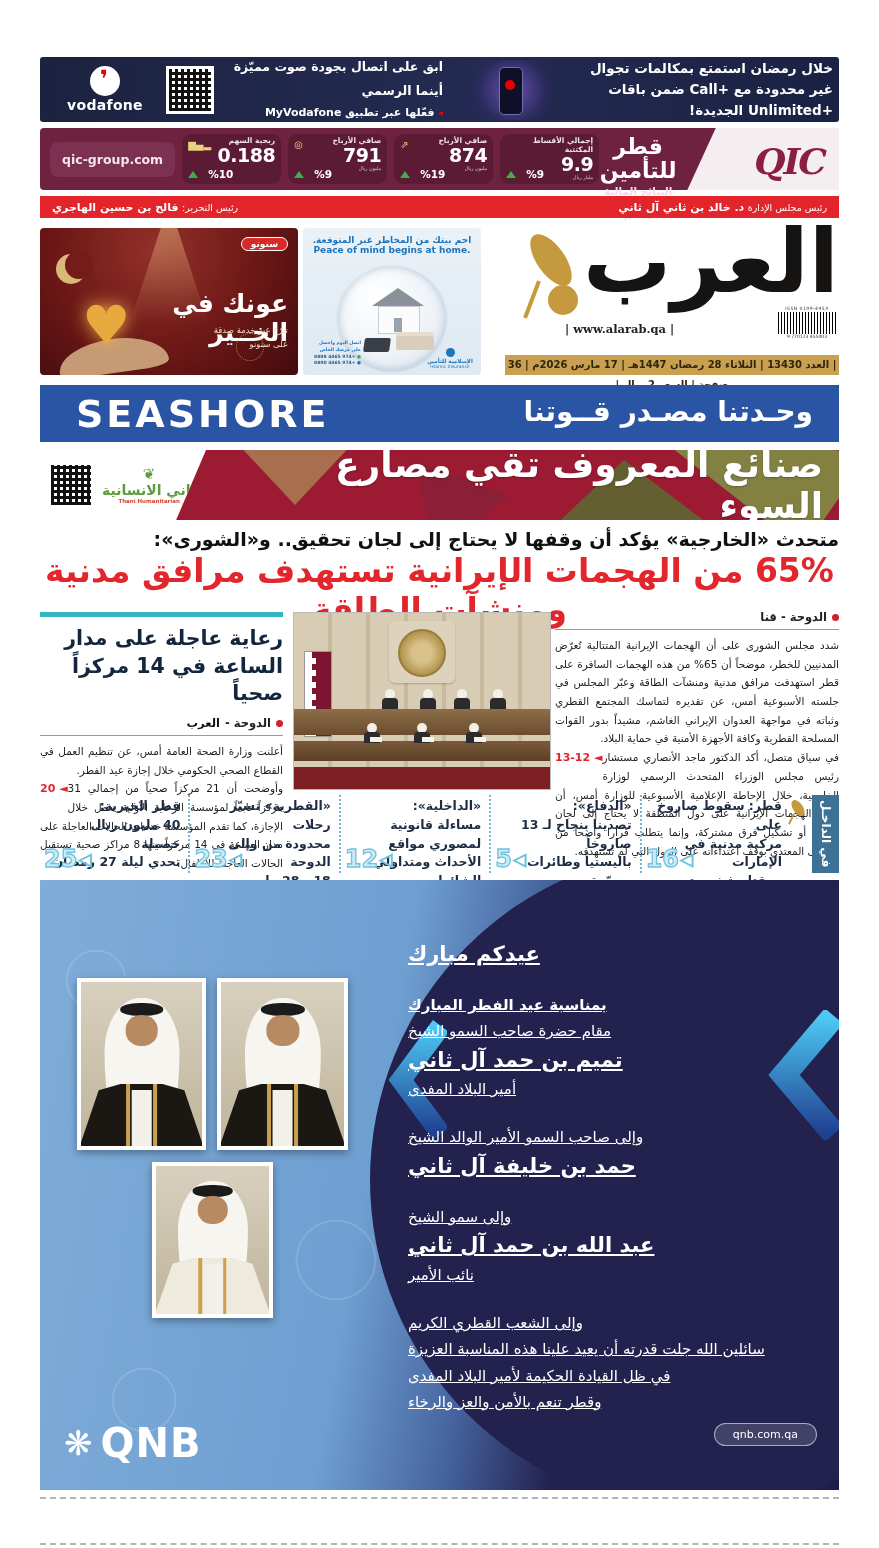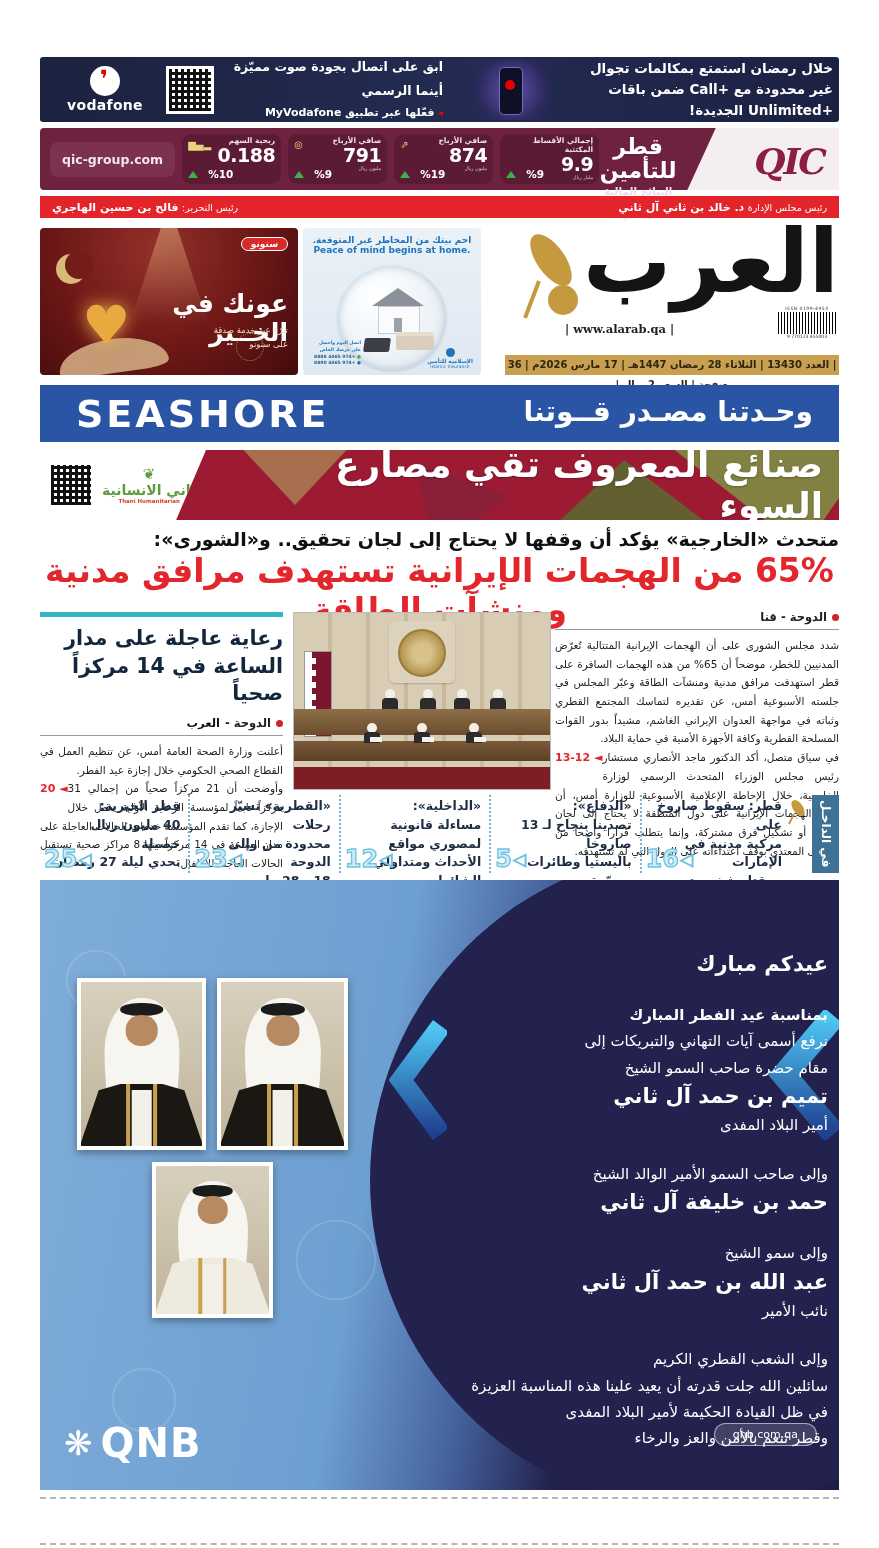--- a/index.html
+++ b/index.html
@@ -133,21 +133,21 @@
   .tz-item:last-child{border-left:none;}
   .tz-text{font-size:12.5px;font-weight:900;color:#1c2c42;line-height:1.5;text-align:right;}
   .tz-num{position:absolute;left:4px;bottom:0px;font-size:24px;font-weight:900;color:#cfeaf5;-webkit-text-stroke:1.3px #6ec3e0;display:flex;align-items:center;gap:1px;}
   .tz-num .tri{font-size:17px;-webkit-text-stroke:1px #6ec3e0;}
   .tz-feather{position:absolute;right:4px;top:4px;width:22px;height:26px;}
   
   .qnb{left:40px;top:880px;width:799px;height:610px;position:absolute;overflow:hidden;background:linear-gradient(100deg,#7fadd9 0%,#6e9fd1 42%,#46649f 56%,#23224e 68%,#1e1d45 100%);}
   .qnb-pattern{position:absolute;left:-40px;top:-40px;width:480px;height:700px;opacity:.18;
     background-image:radial-gradient(circle at 20% 20%,transparent 28px,#fff 29px,transparent 31px),radial-gradient(circle at 70% 60%,transparent 38px,#fff 39px,transparent 41px),radial-gradient(circle at 30% 80%,transparent 30px,#fff 31px,transparent 33px);}
   .qnb-circle{position:absolute;left:330px;top:-30px;width:660px;height:660px;border-radius:50%;background:#23224e;}
-  .qnb-text{position:absolute;left:368px;top:72px;width:420px;text-align:right;color:#fff;direction:rtl;}
+  .qnb-text{position:absolute;left:368px;top:62px;width:420px;text-align:left;color:#fff;direction:rtl;text-decoration:underline;}
   .qnb-greet{font-size:21px;font-weight:900;margin-bottom:26px;}
   .qnb-b{font-size:15px;font-weight:900;line-height:1.75;}
   .qnb-n{font-size:15px;line-height:1.75;}
   .qnb-name{font-size:21px;font-weight:900;line-height:1.5;}
   .qnb-gap{height:22px;}
   .portrait{position:absolute;border:4px solid #fff;box-shadow:0 3px 8px rgba(0,0,0,.35);background:linear-gradient(#d8d0be,#bfb49b);overflow:hidden;}
   .p-ghutra{position:absolute;left:50%;top:10%;transform:translateX(-50%);width:62%;height:86%;background:#f7f5f0;border-radius:48% 48% 26% 26%/38% 38% 62% 62%;}
   .p-agal{position:absolute;left:50%;top:13%;transform:translateX(-50%);width:36%;height:8%;background:#1b1b1b;border-radius:45%;}
   .p-face{position:absolute;left:50%;top:20%;transform:translateX(-50%);width:27%;height:19%;background:#b78a62;border-radius:46%;}
   .p-bisht{position:absolute;bottom:-2%;left:50%;transform:translateX(-50%);width:104%;height:40%;background:#1b1712;clip-path:polygon(0 100%,16% 10%,34% 0,66% 0,84% 10%,100% 100%);}
@@ -466,21 +466,20 @@
       <div class="p-ghutra"></div>
       <div class="p-agal"></div>
       <div class="p-face"></div>
       <div class="p-bisht"></div>
       <div class="p-thobe"></div>
     </div>
 
     <div class="qnb-text">
       <div class="qnb-greet">عيدكم مبارك</div>
       <div class="qnb-b">بمناسبة عيد الفطر المبارك</div>
-      <div class="qnb-n">نرفع أسمى آيات التهاني والتبريكات إلى</div>
       <div class="qnb-n">مقام حضرة صاحب السمو الشيخ</div>
       <div class="qnb-name">تميم بن حمد آل ثاني</div>
       <div class="qnb-n">أمير البلاد المفدى</div>
       <div class="qnb-gap"></div>
       <div class="qnb-n">وإلى صاحب السمو الأمير الوالد الشيخ</div>
       <div class="qnb-name">حمد بن خليفة آل ثاني</div>
       <div class="qnb-gap"></div>
       <div class="qnb-n">وإلى سمو الشيخ</div>
       <div class="qnb-name">عبد الله بن حمد آل ثاني</div>
       <div class="qnb-n">نائب الأمير</div>

